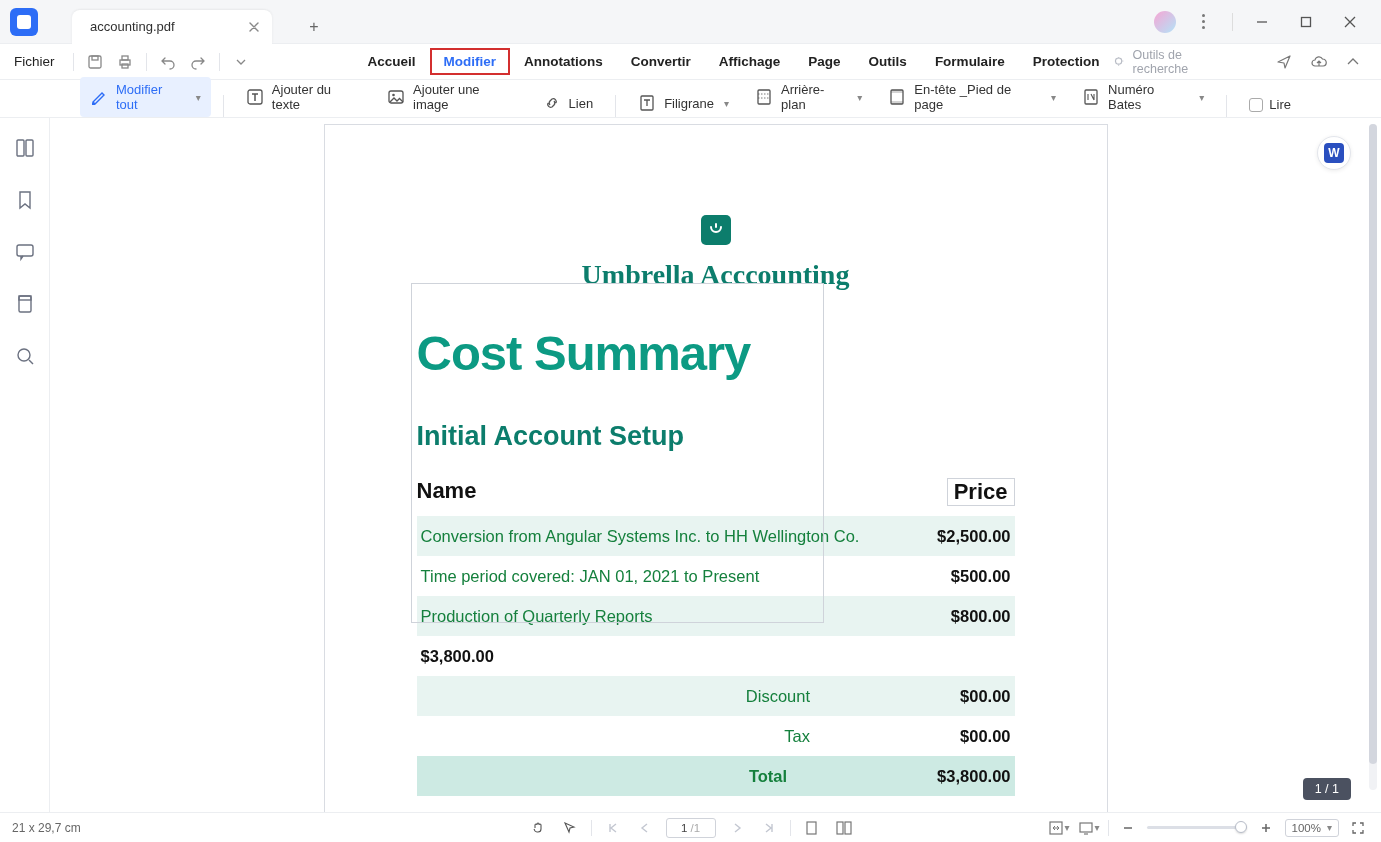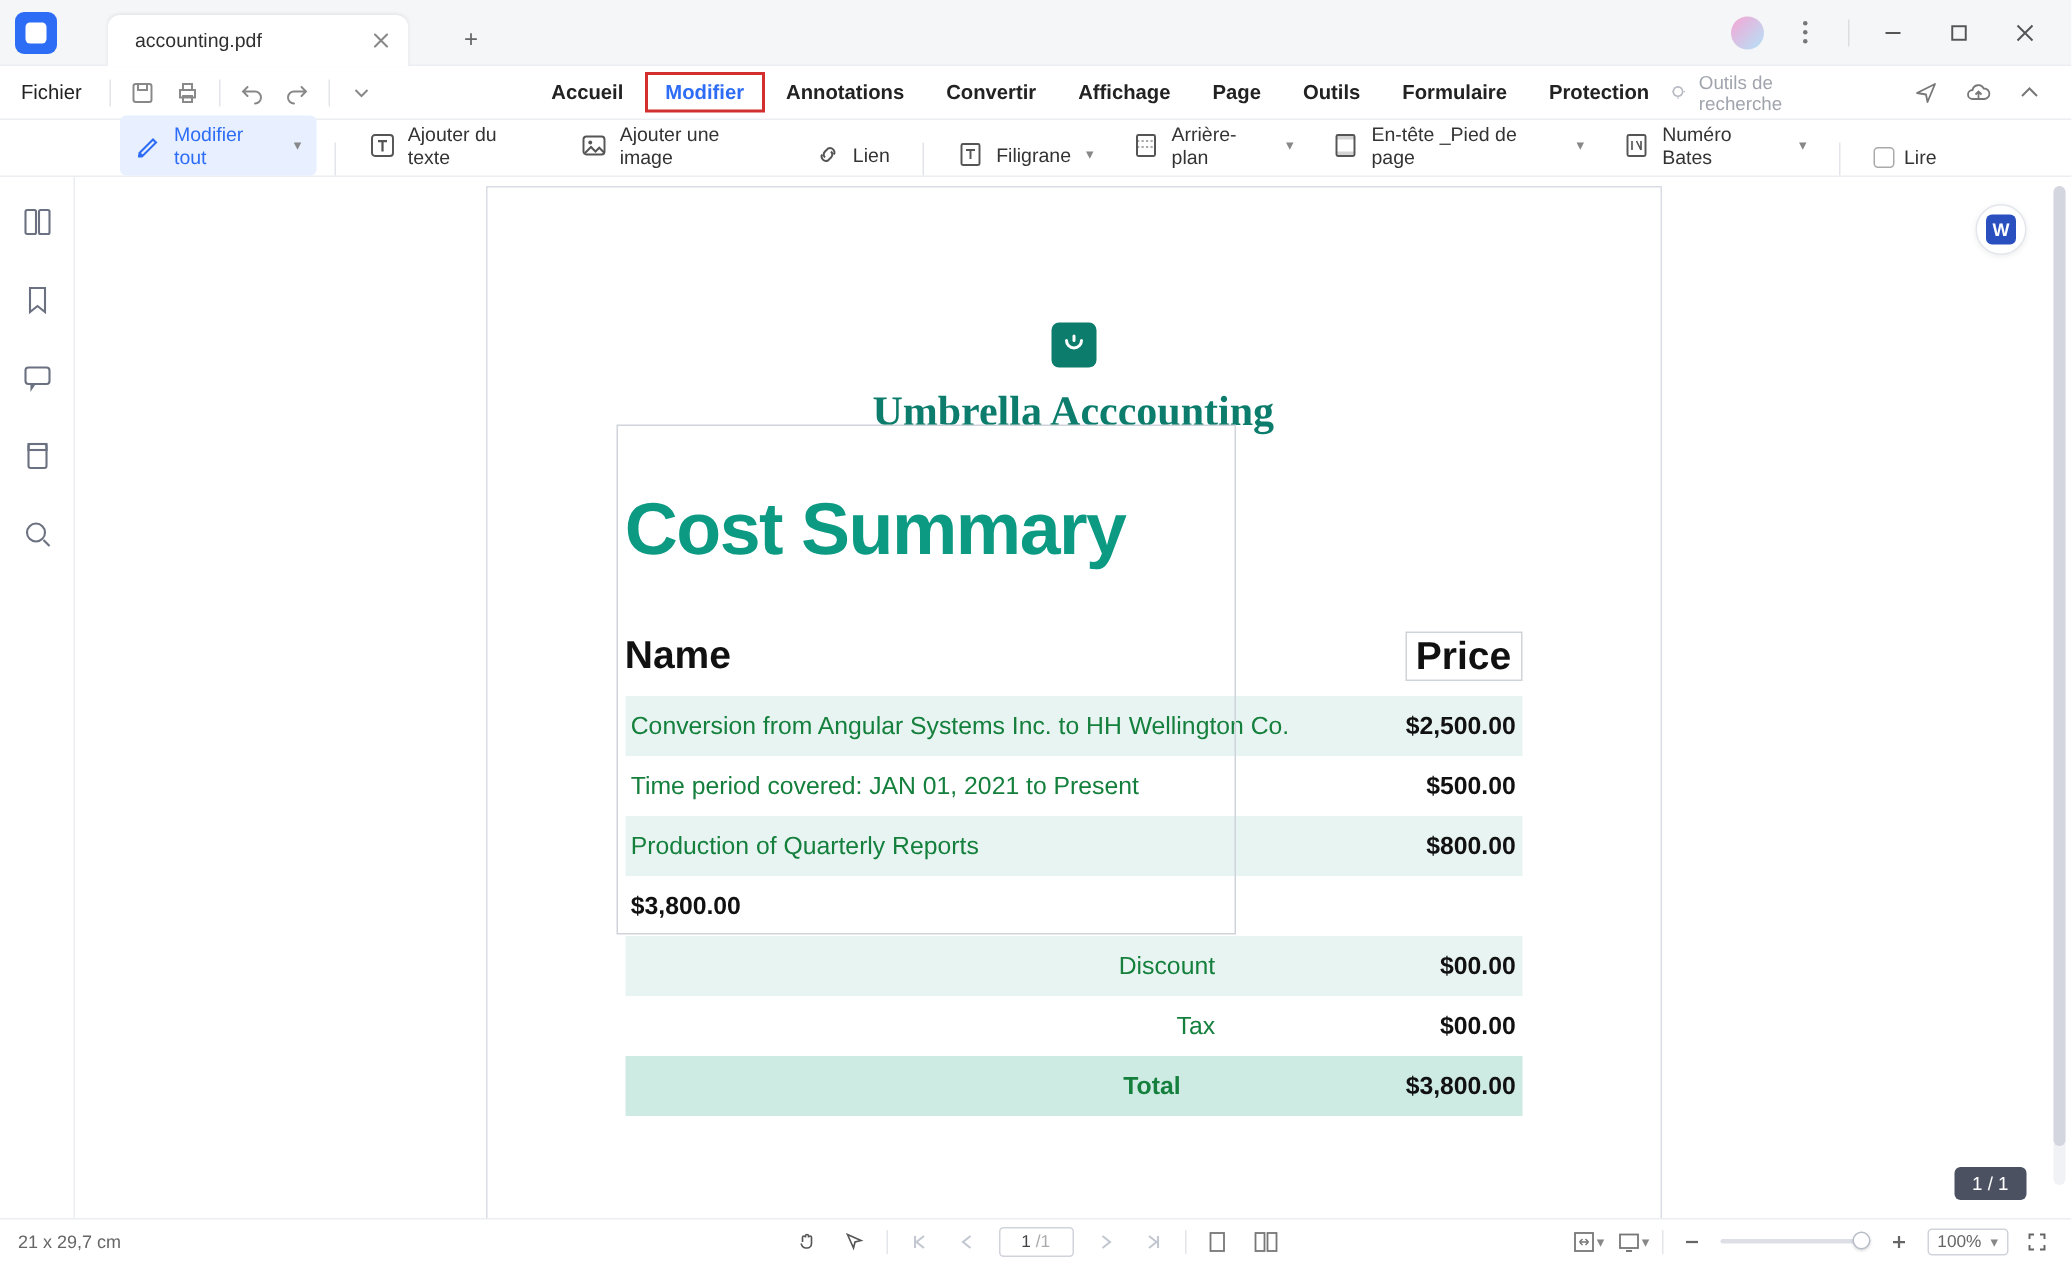--- a/index.html
+++ b/index.html
@@ -99,21 +99,21 @@
   margin-top: 2px; position:relative; padding: 90px 92px 30px 92px; font-family: Arial, sans-serif;
 }
 .logo-row{display:flex;align-items:center;gap:14px;margin-bottom:34px;flex-direction:column;}
 .logo-sq{width:30px;height:30px;border-radius:5px;background:#0c7d6c;display:flex;align-items:center;justify-content:center;color:#fff;}
 .logo-text{font-family:Georgia,'Times New Roman',serif;font-size:28px;font-weight:700;color:#0c7d6c;}
 .edit-outline{
   position:absolute; left:86px; top:158px; width:413px; height:340px; border:1px solid #cfd3da; pointer-events:none;
 }
 .cost-h{font-size:49px;font-weight:800;color:#0c9a83;letter-spacing:-1px;margin-bottom:40px;}
 .sub-h{font-size:27px;font-weight:700;color:#0c7d6c;margin-bottom:26px;}
-.headers{display:flex;justify-content:space-between;font-size:26px;font-weight:700;color:#111;margin-bottom:10px;}
+.headers{display:flex;justify-content:space-between;font-size:22px;font-weight:700;color:#111;margin-bottom:10px;}
 .price-h{border:1px solid #cfd3da;padding:0 6px;}
 .trow{display:flex;justify-content:space-between;align-items:center;height:40px;font-size:16.5px;padding:0 4px;}
 .trow.shade{background:#e8f4f1;}
 .trow.shade2{background:#cdeae3;}
 .trow .lbl{color:#15803d;}
 .trow .val{font-weight:700;color:#111;}
 .trow .lbl.right{flex:1;text-align:right;padding-right:150px;}
 .page-ind{
   position:absolute; right:30px; bottom:12px; background:#4b5160;color:#fff;
   padding:4px 12px;border-radius:4px;font-size:12.5px;
@@ -378,20 +378,21 @@
         <div class="logo-row">
           <div class="logo-sq">
             <svg width="16" height="16" viewBox="0 0 16 16">
                 <path d="M3 5 a5 5 0 0 0 10 0 M8 2 v3" stroke="#fff" fill="none" stroke-width="2" stroke-linecap="round"></path>
               </svg>
           </div>
           <div class="logo-text">Umbrella Acccounting</div>
         </div>
 
         <div class="cost-h">Cost Summary</div>
+        <div class="sub-h">Initial Account Setup</div>
 
         <div class="headers">
           <span>Name</span>
           <span class="price-h">Price</span>
         </div>
 
         <div class="trow shade">
           <span class="lbl">Conversion from Angular Systems Inc. to HH Wellington Co.</span>
           <span class="val">$2,500.00</span>
         </div>

